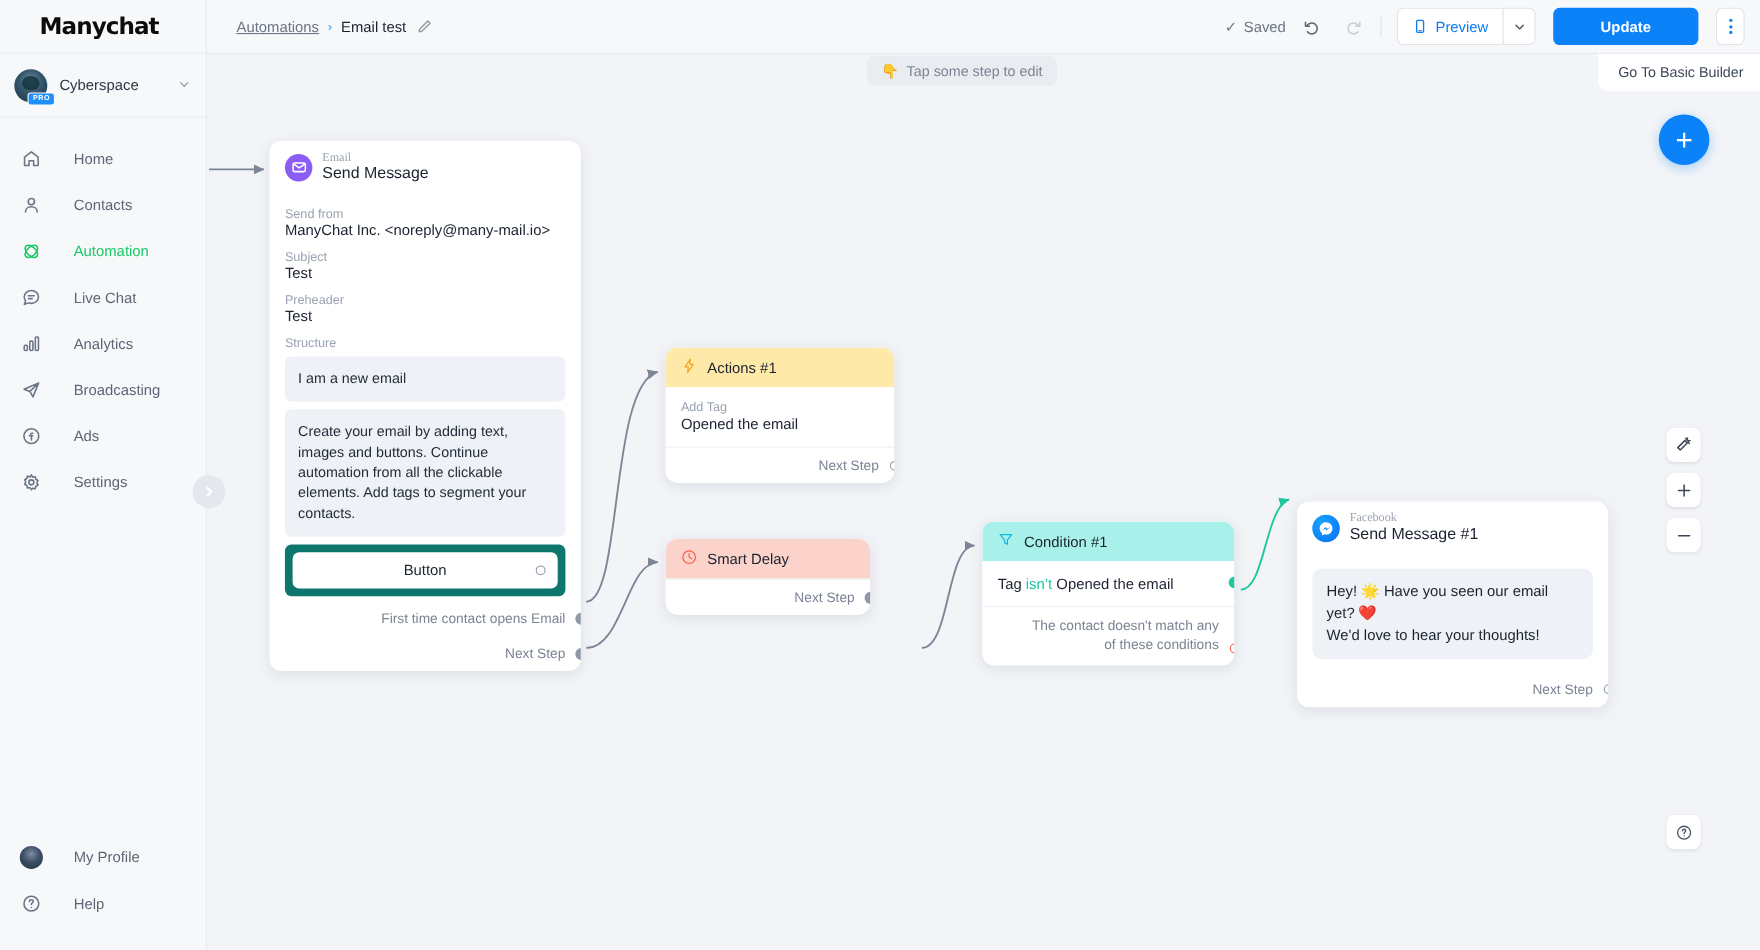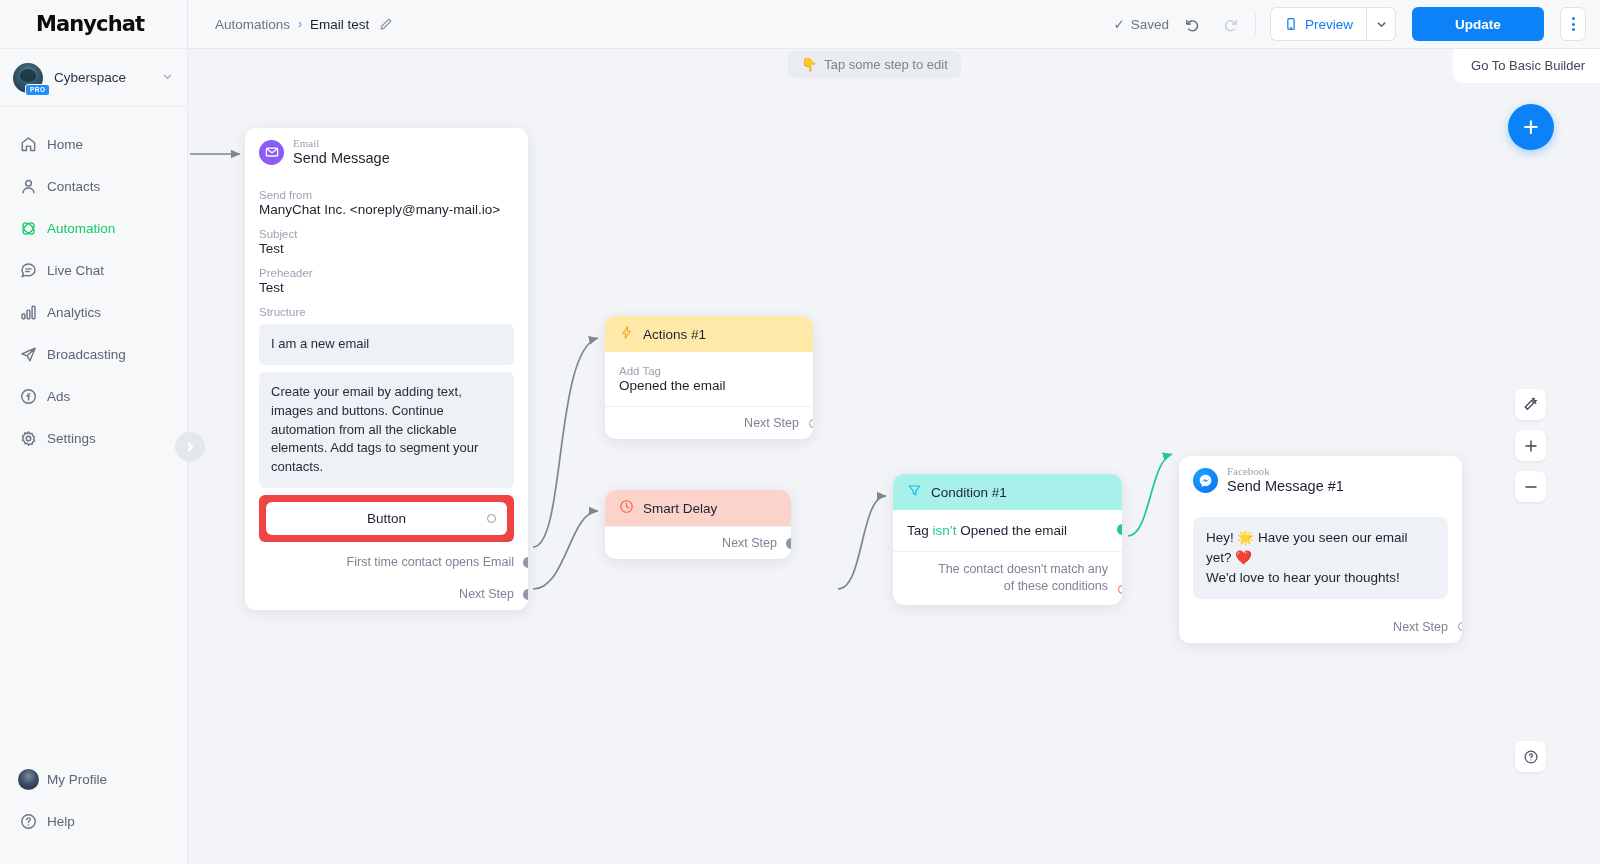--- a/index.html
+++ b/index.html
@@ -48,21 +48,21 @@
     position: absolute; bottom: -3px; right: -7px;
     background: #1f8ef9; color: #fff; font-size: 6.5px; font-weight: 700;
     letter-spacing: .5px; padding: 1.5px 3.5px; border-radius: 3px;
     border: 1.5px solid #f7f8fa; line-height: 1;
   }
   .ws-name { font-size: 13.5px; color: #2b3545; flex: 1; }
   .chev { color: #9aa3b2; font-size: 11px; }
 
   .nav { padding-top: 16px; flex: 1; }
   .nav-item {
-    height: 42px; display: flex; align-items: center; gap: 8px;
+    height: 42px; display: flex; align-items: center; gap: 28px;
     padding-left: 18px; cursor: pointer; color: #5d6676; font-size: 13.5px;
   }
   .nav-item .ico { width: 21px; height: 21px; display: flex; align-items: center; justify-content: center; flex: 0 0 21px; }
   .nav-item.active { color: #18c964; }
   .nav-item.active .ico svg { stroke: #18c964; }
   .nav-item svg { stroke: #6b7585; fill: none; stroke-width: 1.5; }
 
   .nav-bottom { padding-bottom: 22px; }
   .nav-bottom .nav-item { height: 42px; }
   .profile-av {
@@ -80,21 +80,21 @@
 
   
   .main { flex: 1; position: relative; height: 864px; background: #f2f4f7; }
 
   .topbar {
     height: 49px; background: #f7f8fa; border-bottom: 1px solid #e6e9ef;
     display: flex; align-items: center; padding: 0 14px 0 27px;
     position: relative; z-index: 6;
   }
   .breadcrumb { display: flex; align-items: center; gap: 8px; font-size: 13.5px; }
-  .bc-link { color: #6b7585; cursor: pointer; }
+  .bc-link { color: #6b7585; cursor: pointer; text-decoration: underline; }
   .bc-sep { color: #3d93f5; font-size: 12px; }
   .bc-current { color: #1b2330; }
   .pencil { margin-left: 2px; cursor: pointer; display: flex; }
   .pencil svg { stroke: #8a93a2; fill: none; stroke-width: 1.4; }
 
   .top-right { margin-left: auto; display: flex; align-items: center; gap: 10px; }
   .saved { display: flex; align-items: center; gap: 6px; color: #6b7585; font-size: 13.5px; }
   .icon-btn { width: 28px; height: 28px; display: flex; align-items: center; justify-content: center; cursor: pointer; }
   .icon-btn svg { stroke: #5d6676; fill: none; stroke-width: 1.5; }
   .icon-btn.disabled svg { stroke: #c6ccd6; }
@@ -197,21 +197,21 @@
     display: flex; align-items: center; justify-content: center; flex: 0 0 25px;
   }
   .email-icon svg { stroke: #fff; fill: none; stroke-width: 1.6; }
   .head-2line { display: flex; flex-direction: column; line-height: 1.18; }
   .head-kicker { font-size: 11px; color: #9aa3b2; font-family: Liberation Serif, serif; }
   .head-title { font-size: 14.5px; color: #1b2330; }
   .struct-block {
     background: #eef1f5; border-radius: 6px; padding: 11px 12px;
     font-size: 13px; color: #242d3b; margin-bottom: 7px; line-height: 1.45;
   }
-  .struct-btn-wrap { background: #ef4444; border-radius: 6px; padding: 7px; margin-bottom: 4px; }
+  .struct-btn-wrap { background: #0f766e; border-radius: 6px; padding: 7px; margin-bottom: 4px; }
   .struct-btn {
     background: #fff; border-radius: 6px; height: 33px; display: flex;
     align-items: center; justify-content: center; position: relative;
     font-size: 13.5px; color: #1b2330; cursor: pointer;
   }
   .struct-btn .port-inline {
     position: absolute; right: 11px; width: 9px; height: 9px; border-radius: 50%;
     border: 1.4px solid #8e98a8; background: #fff;
   }
 

